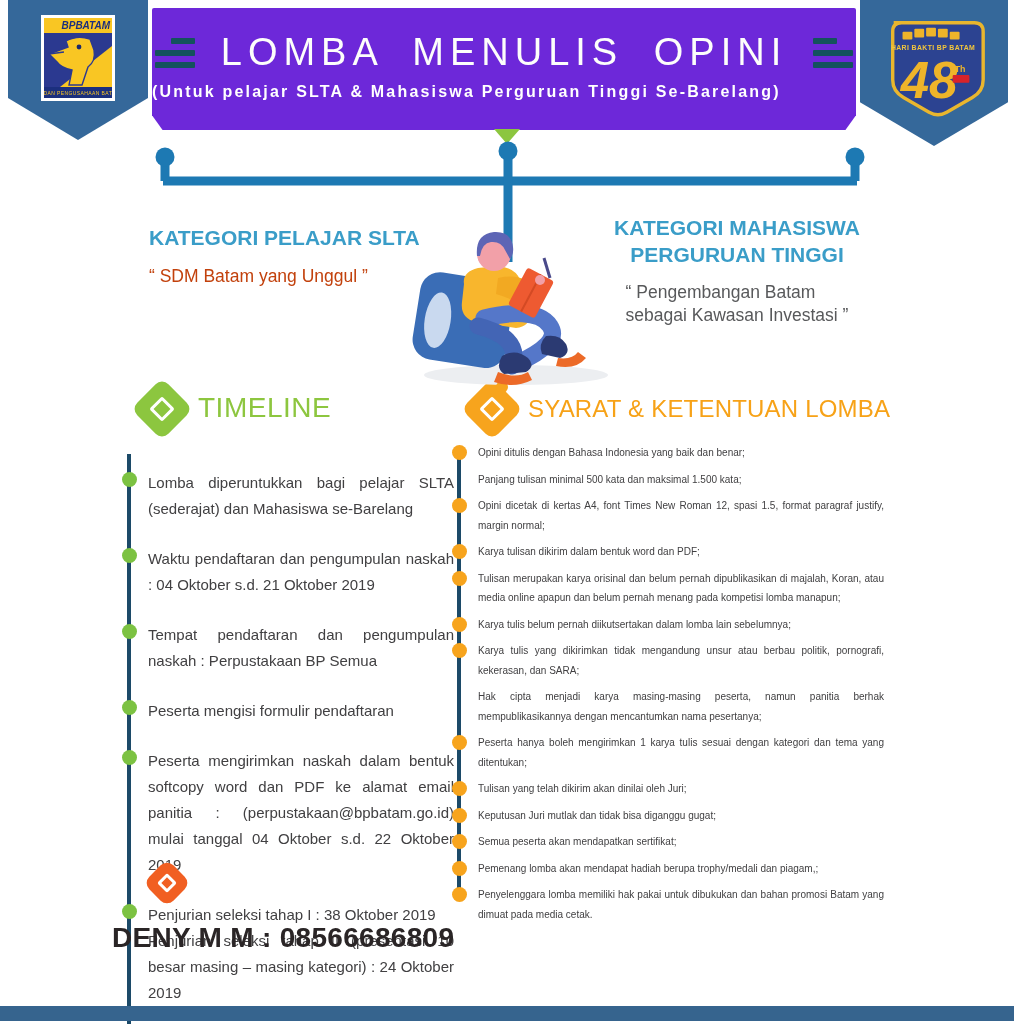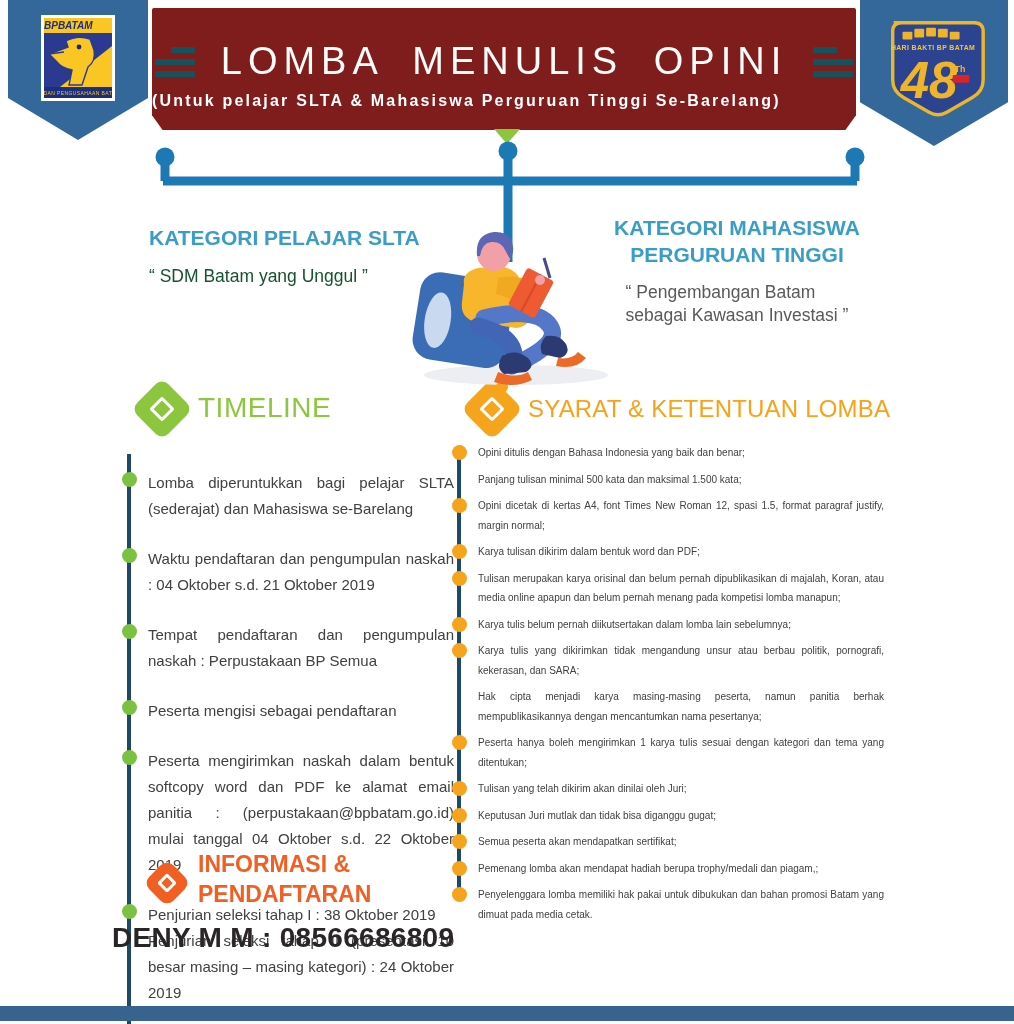--- a/index.html
+++ b/index.html
@@ -9,33 +9,33 @@
   
   .pennant{position:absolute;top:0;background:#35689a;
            clip-path:polygon(0 0,100% 0,100% 70%,50% 100%,0 70%);}
   .pennant-left{left:8px;width:140px;height:140px;}
   .pennant-right{left:860px;width:148px;height:146px;}
 
   
   .bp-logo{position:absolute;left:33px;top:15px;width:74px;height:86px;background:#fff;padding:3px;box-sizing:border-box;}
   .bp-logo-inner{position:relative;width:100%;height:100%;background:#2b3990;overflow:hidden;}
   .bp-strip-top{position:absolute;left:0;top:0;width:100%;height:15px;background:#f9c623;
-                display:flex;align-items:center;}
+                display:flex;align-items:center;justify-content:flex-end;}
   .bp-brand{font-size:10px;font-weight:bold;font-style:italic;color:#1b2f7e;padding-right:2px;letter-spacing:0;}
   .bp-bird{position:absolute;left:0;top:14px;width:100%;height:55px;}
   .bp-strip-bottom{position:absolute;left:0;bottom:0;width:100%;height:11px;background:#1b2f7e;
                    display:flex;align-items:center;justify-content:center;}
   .bp-caption{font-size:5px;color:#f9c623;letter-spacing:.4px;white-space:nowrap;}
 
   
   .badge48{position:absolute;left:17px;top:11px;width:114px;height:118px;}
 
   
-  .banner{position:absolute;left:152px;top:8px;width:704px;height:122px;background:#7f1d1d;
-          border-radius:2px;box-sizing:border-box;padding-top:32px;
+  .banner{position:absolute;left:152px;top:8px;width:704px;height:122px;background:#6d28d9;
+          border-radius:2px;box-sizing:border-box;padding-top:23px;
           clip-path:polygon(0 0,100% 0,100% 88%,98.5% 100%,1.5% 100%,0 88%);}
   .banner-title-row{display:flex;align-items:center;justify-content:center;gap:26px;}
   .menu-lines{display:flex;flex-direction:column;gap:6px;}
   .menu-lines .bar{height:6px;background:#14525d;border-radius:1px;}
   .menu-left{align-items:flex-end;}
   .menu-right{align-items:flex-start;}
   .bar-short{width:24px;} .bar-long{width:40px;}
   .banner-title{color:#fdfefb;font-size:38px;font-weight:400;letter-spacing:6px;word-spacing:14px;white-space:nowrap;}
   .banner-subtitle{margin-top:9px;text-align:left;color:#ffffff;font-size:16px;font-weight:600;
                    letter-spacing:2.2px;white-space:nowrap;}
@@ -43,21 +43,21 @@
                border-left:13px solid transparent;border-right:13px solid transparent;
                border-top:15px solid #8cc63f;}
 
   
   .connector{position:absolute;left:0;top:0;width:1014px;height:300px;z-index:1;pointer-events:none;}
 
   
   .cat-left{position:absolute;left:149px;top:224px;width:300px;text-align:left;}
   .cat-right{position:absolute;left:592px;top:214px;width:290px;text-align:center;}
   .cat-title{color:#3a9dc8;font-size:21px;font-weight:bold;line-height:1.3;}
-  .cat-quote{color:#14532d;font-size:17.5px;font-weight:500;margin-top:14px;line-height:1.35;}
+  .cat-quote{color:#c2410c;font-size:17.5px;font-weight:500;margin-top:14px;line-height:1.35;}
   .cat-quote-block{display:inline-block;text-align:left;margin-top:12px;color:#58595b;
                    font-size:17.5px;font-weight:500;line-height:1.35;}
 
   
   .illustration{position:absolute;left:398px;top:214px;width:234px;height:178px;z-index:2;}
 
   
   .diamond{position:absolute;border-radius:9px;transform:rotate(45deg);}
   .diamond::after{content:'';position:absolute;inset:30%;border:3px solid #fff;border-radius:2px;}
   .dia-green{left:140px;top:387px;width:44px;height:44px;background:#8cc63f;}
@@ -211,21 +211,21 @@
       <li>
         <span class="bullet"></span>
         <span class="li-text">Waktu pendaftaran dan pengumpulan naskah :  04 Oktober s.d. 21 Oktober 2019</span>
       </li>
       <li>
         <span class="bullet"></span>
         <span class="li-text">Tempat pendaftaran dan pengumpulan naskah : Perpustakaan BP Semua</span>
       </li>
       <li>
         <span class="bullet"></span>
-        <span class="li-text">Peserta mengisi sebagai pendaftaran</span>
+        <span class="li-text">Peserta mengisi formulir pendaftaran</span>
       </li>
       <li>
         <span class="bullet"></span>
         <span class="li-text">Peserta mengirimkan naskah dalam bentuk softcopy word dan PDF ke alamat email panitia : (perpustakaan@bpbatam.go.id) mulai tanggal 04 Oktober s.d. 22 Oktober 2019</span>
       </li>
       <li>
         <span class="bullet"></span>
         <span class="li-text">Penjurian seleksi tahap I : 38 Oktober 2019
 Penjurian seleksi tahap II (presentasi 10 besar masing – masing kategori) : 24 Oktober 2019</span>
       </li>
@@ -289,20 +289,16 @@
         <span class="bullet"></span>
         <span class="li-text">Pemenang lomba akan mendapat hadiah berupa trophy/medali dan piagam,;</span>
       </li>
       <li>
         <span class="bullet"></span>
         <span class="li-text">Penyelenggara lomba memiliki hak pakai untuk dibukukan dan bahan promosi Batam yang dimuat pada media cetak.</span>
       </li>
     </ul>
 
   <div class="diamond dia-orange"></div>
-  <div class="h-info">
-    <span>INFORMASI &amp;</span><br>
-    <span>PENDAFTARAN</span>
-  </div>
   <div class="contact">DENY M M : 08566686809</div>
 
   <div class="footer-bar"></div>
 </div>
 
 </body></html>

